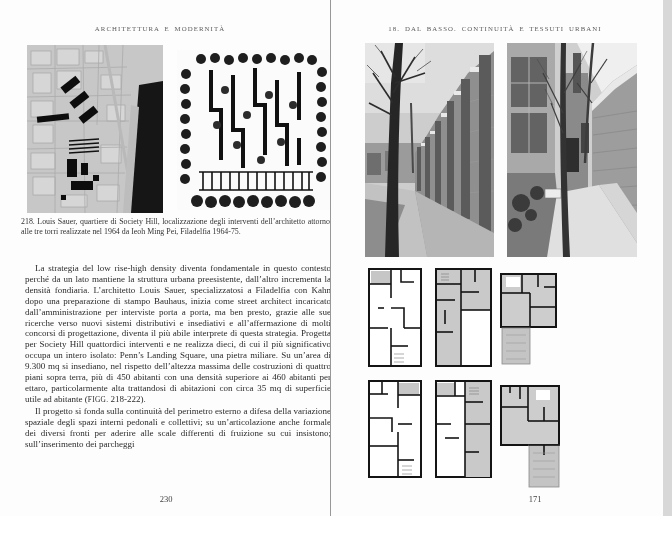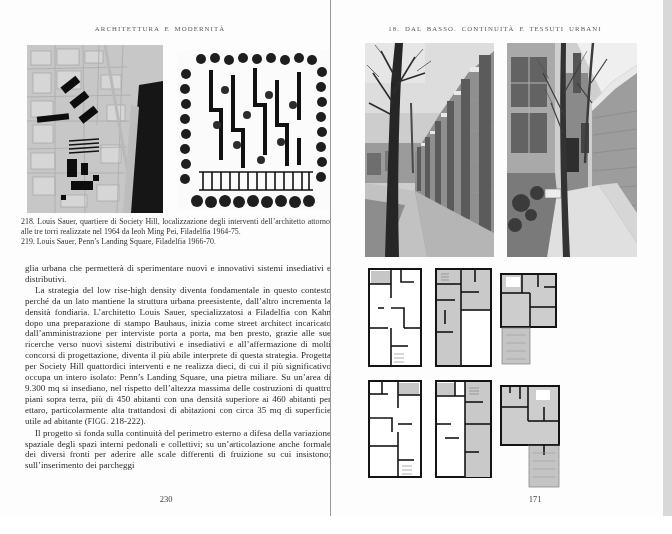--- a/index.html
+++ b/index.html
@@ -161,25 +161,23 @@
           <circle cx="104" cy="92" r="4"></circle>
           <circle cx="84" cy="110" r="4"></circle>
         <circle cx="40" cy="75" r="4"></circle>
           <circle cx="116" cy="55" r="4"></circle>
       </g>
     </svg>
   </div>
 
   <div class="captions">
     <p class="caption">218. Louis Sauer, quartiere di Society Hill, localizzazione degli interventi dell’architetto attorno alle tre torri realizzate nel 1964 da Ieoh Ming Pei, Filadelfia 1964-75.</p>
-    <p class="caption">219. Louis Sauer, Penn’s Landing Square, Filadelfia 1966-70.</p>
   </div>
 
   <div class="body-text">
-    <p class="para"><span>glia urbana che permetterà di sperimentare nuovi e innovativi sistemi insediativi e distributivi.</span></p>
     <p class="para indent"><span>La strategia del </span><span class="ital">low rise-high density</span><span> diventa fondamentale in questo contesto perché da un lato mantiene la struttura urbana preesistente, dall’altro incrementa la densità fondiaria. L’architetto Louis Sauer, specializzatosi a Filadelfia con Kahn dopo una preparazione di stampo Bauhaus, inizia come </span><span class="ital">street architect</span><span> incaricato dall’amministrazione per interviste porta a porta, ma ben presto, grazie alle sue ricerche verso nuovi sistemi distributivi e insediativi e all’affermazione di molti concorsi di progettazione, diventa il più abile interprete di questa strategia. Progetta per Society Hill quattordici interventi e ne realizza dieci, di cui il più significativo occupa un intero isolato: Penn’s Landing Square, una pietra miliare. Su un’area di 9.300 mq si insediano, nel rispetto dell’altezza massima delle costruzioni di quattro piani sopra terra, più di 450 abitanti con una densità superiore ai 460 abitanti per ettaro, particolarmente alta trattandosi di abitazioni con circa 35 mq di superficie utile ad abitante (</span><span class="smallcaps">FIGG.</span><span> 218-222).</span></p>
     <p class="para indent">Il progetto si fonda sulla continuità del perimetro esterno a difesa della variazione spaziale degli spazi interni pedonali e collettivi; su un’articolazione anche formale dei diversi fronti per aderire alle scale differenti di fruizione su cui insistono; sull’inserimento dei parcheggi</p>
   </div>
 
   <div class="folio folio-left">230</div>
 
   <div class="gutter"></div>
 
   <div class="running-head rh-right">18. DAL BASSO. CONTINUITÀ E TESSUTI URBANI</div>
 

